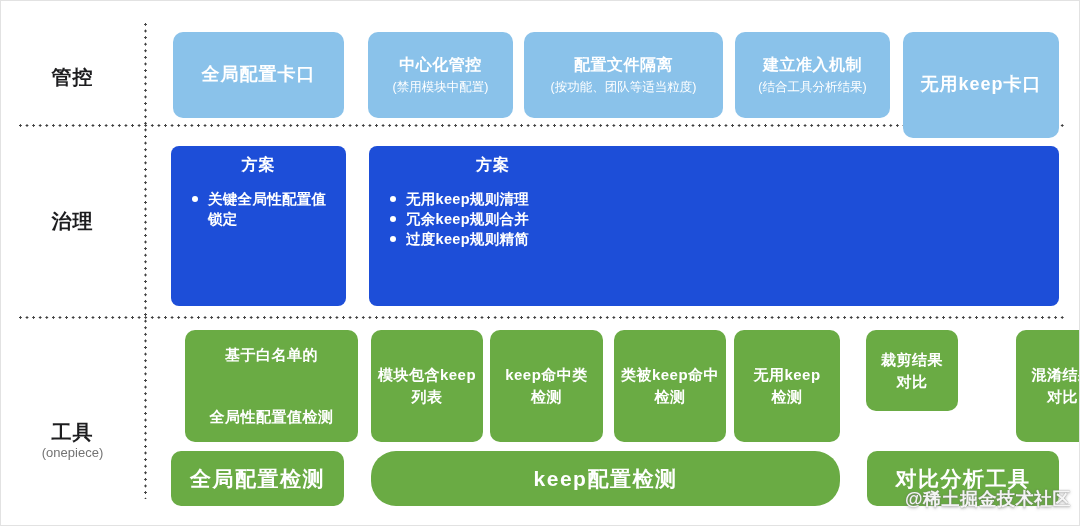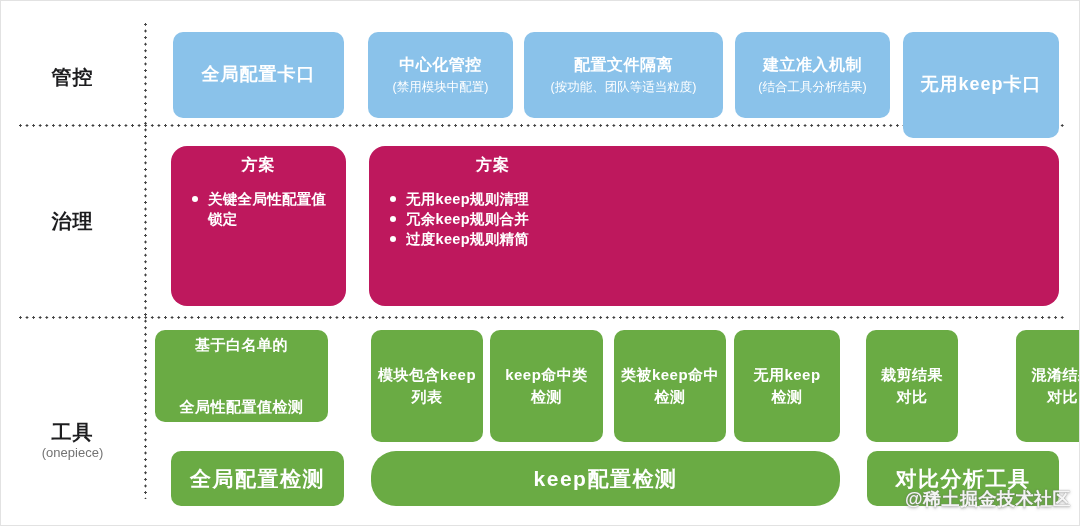--- a/index.html
+++ b/index.html
@@ -29,21 +29,21 @@
     background-image:radial-gradient(circle 1.1px at 1.5px 1.5px, #3f3f3f 98%, transparent);
     background-size:6.6px 3px; background-repeat:repeat-x;
   }
   
   .box {
     position:absolute; border-radius:10px; color:#ffffff;
     display:flex; flex-direction:column; align-items:center; justify-content:center;
     text-align:center; line-height:1.3;
   }
   .blue   { background:#8ac2ea; }
-  .orange { background:#be185d; border-radius:16px; }
+  .orange { background:#1d4ed8; border-radius:8px; }
   .green  { background:#6aab44; }
   .blue .title-lg { font-size:18px; font-weight:600; letter-spacing:1px; }
   .blue .title    { font-size:16px; font-weight:600; letter-spacing:0.5px; }
   .blue .subtitle { font-size:12.5px; font-weight:500; margin-top:3px; letter-spacing:0; }
   
   .orange { justify-content:flex-start; align-items:stretch; padding:9px 10px 10px 10px; }
   .orange .title { font-size:16px; font-weight:600; letter-spacing:1px; }
   .orange.center-title .title { text-align:center; }
   .orange.left-title .title { text-align:left; padding-left:97px; }
   .orange ul { list-style:none; margin-top:13px; padding-left:10px; text-align:left; }
@@ -107,41 +107,41 @@
   </div>
   <div class="box orange left-title" style="left:368px; top:145px; width:690px; height:160px;">
     <div class="title">方案</div>
     <ul>
       <li>无用keep规则清理</li>
       <li>冗余keep规则合并</li>
       <li>过度keep规则精简</li>
     </ul>
   </div>
 
-  <div class="box green" style="left:154px; top:329px; width:173px; height:92px;gap:40px;">
+  <div class="box green" style="left:184px; top:329px; width:173px; height:112px;gap:40px;">
     <span class="line">基于白名单的</span>
     <span class="line">全局性配置值检测</span>
   </div>
   <div class="box green" style="left:370px; top:329px; width:112px; height:112px;">
     <span class="line">模块包含keep</span>
     <span class="line">列表</span>
   </div>
   <div class="box green" style="left:489px; top:329px; width:113px; height:112px;">
     <span class="line">keep命中类</span>
     <span class="line">检测</span>
   </div>
   <div class="box green" style="left:613px; top:329px; width:112px; height:112px;">
     <span class="line">类被keep命中</span>
     <span class="line">检测</span>
   </div>
   <div class="box green" style="left:733px; top:329px; width:106px; height:112px;">
     <span class="line">无用keep</span>
     <span class="line">检测</span>
   </div>
-  <div class="box green" style="left:865px; top:329px; width:92px; height:112px;text-align:center;">
+  <div class="box green" style="left:865px; top:329px; width:92px; height:81px;text-align:center;">
     <span class="line">裁剪结果</span>
     <span class="line">对比</span>
   </div>
   <div class="box green" style="left:967px; top:329px; width:93px; height:112px;margin-left:48px;">
     <span class="line">混淆结果</span>
     <span class="line">对比</span>
   </div>
 
   <div class="box green big" style="left:170px; top:450px; width:173px; height:55px;">
     <span class="title">全局配置检测</span>

